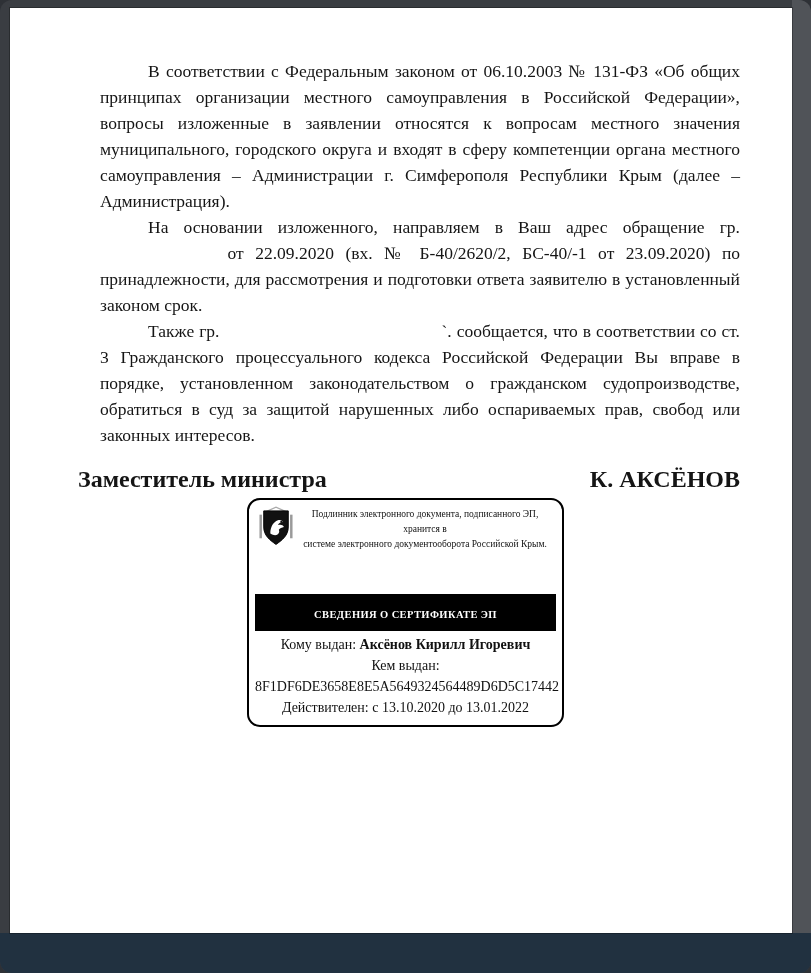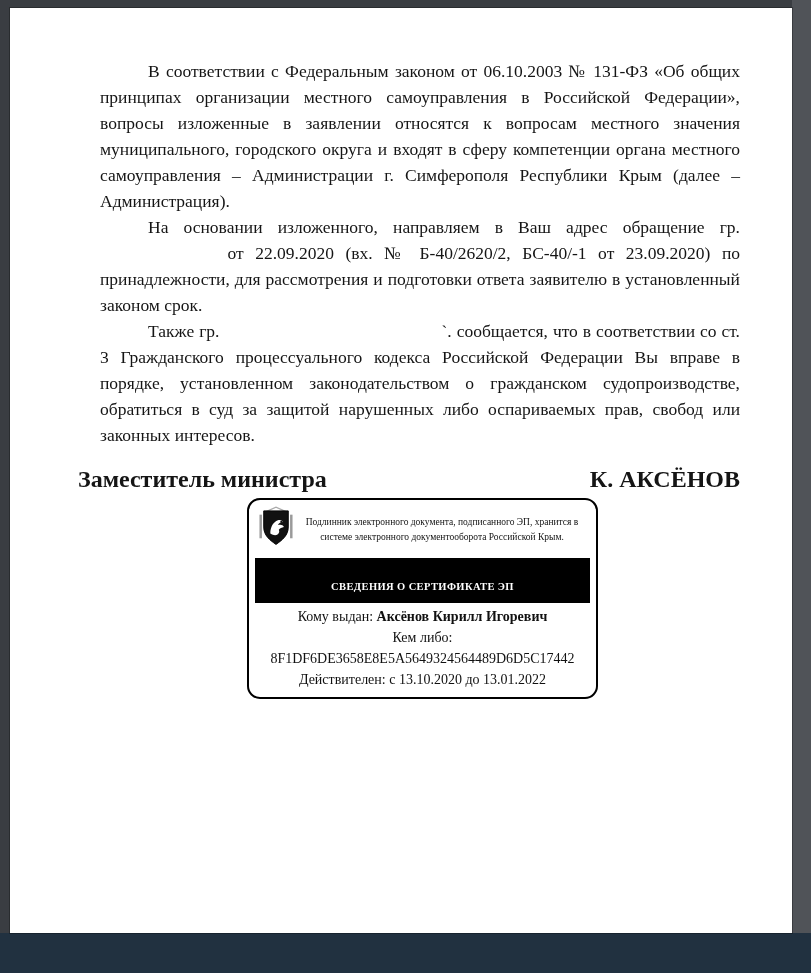--- a/index.html
+++ b/index.html
@@ -4,20 +4,21 @@
 <style>
   * { box-sizing: border-box; margin: 0; padding: 0; }
   html, body { background: #2e3136; }
   .viewport {
     position: relative;
     width: 811px;
     height: 973px;
     background: #3a3d42;
     overflow: hidden;
     font-family: "Liberation Serif", serif;
+    border-radius: 12px;
   }
   .right-strip {
     position: absolute; left: 792px; top: 0;
     width: 19px; height: 933px;
     background: #505358;
   }
   .bottom-band {
     position: absolute; left: 0; top: 933px;
     width: 811px; height: 40px;
     background: #213140;
@@ -44,21 +45,21 @@
   }
   .sig-row {
     display: flex;
     justify-content: space-between;
     align-items: baseline;
     font-weight: bold;
     font-size: 24px;
     margin: 18px 0 0 -22px;
   }
   .stamp {
-    width: 351px;
+    width: 317px;
     margin: 6px 0 0 147px;
     border: 2px solid #000;
     border-radius: 13px;
     background: #fff;
     text-align: center;
     padding: 6px 6px 7px 6px;
     color: #111;
   }
   .stamp-top {
     display: flex;
@@ -66,21 +67,22 @@
     gap: 7px;
     padding: 0 6px 5px 4px;
   }
   .stamp-top-text { flex: 1; font-size: 9.5px; line-height: 1.55; }
   .stamp-bar {
     background: #000;
     color: #fff;
     font-weight: bold;
     font-size: 10.5px;
     letter-spacing: 0.4px;
-    padding: 16px 0 3px;
+    padding: 8px 0 3px;
+    margin-top: 36px;
   }
   .stamp-rows { padding-top: 3px; font-size: 14px; line-height: 1.5; }
   .stamp-rows b { font-weight: bold; }
   .emblem { flex: 0 0 auto; }
 </style>
 </head>
 <body>
 
 <div class="viewport">
 
@@ -120,21 +122,21 @@
               <circle cx="23.6" cy="16.6" r="1.1" fill="#111111"></circle>
             </svg>
           </span>
           <span class="stamp-top-text"><span>Подлинник электронного документа, подписанного ЭП, хранится в</span><br>
             <span>системе электронного документооборота Российской Крым.</span></span>
         </div>
         <div class="stamp-bar">СВЕДЕНИЯ О СЕРТИФИКАТЕ ЭП</div>
         <div class="stamp-rows">
           <div><span>Кому выдан:</span>
             <b>Аксёнов Кирилл Игоревич</b></div>
-          <div><span>Кем либо:</span>
+          <div><span>Кем выдан:</span>
             <span>8F1DF6DE3658E8E5A5649324564489D6D5C17442</span></div>
           <div><span>Действителен:</span>
             <span>с 13.10.2020 до 13.01.2022</span></div>
         </div>
       </div>
 
     </div>
   </div>
 </div>
 

